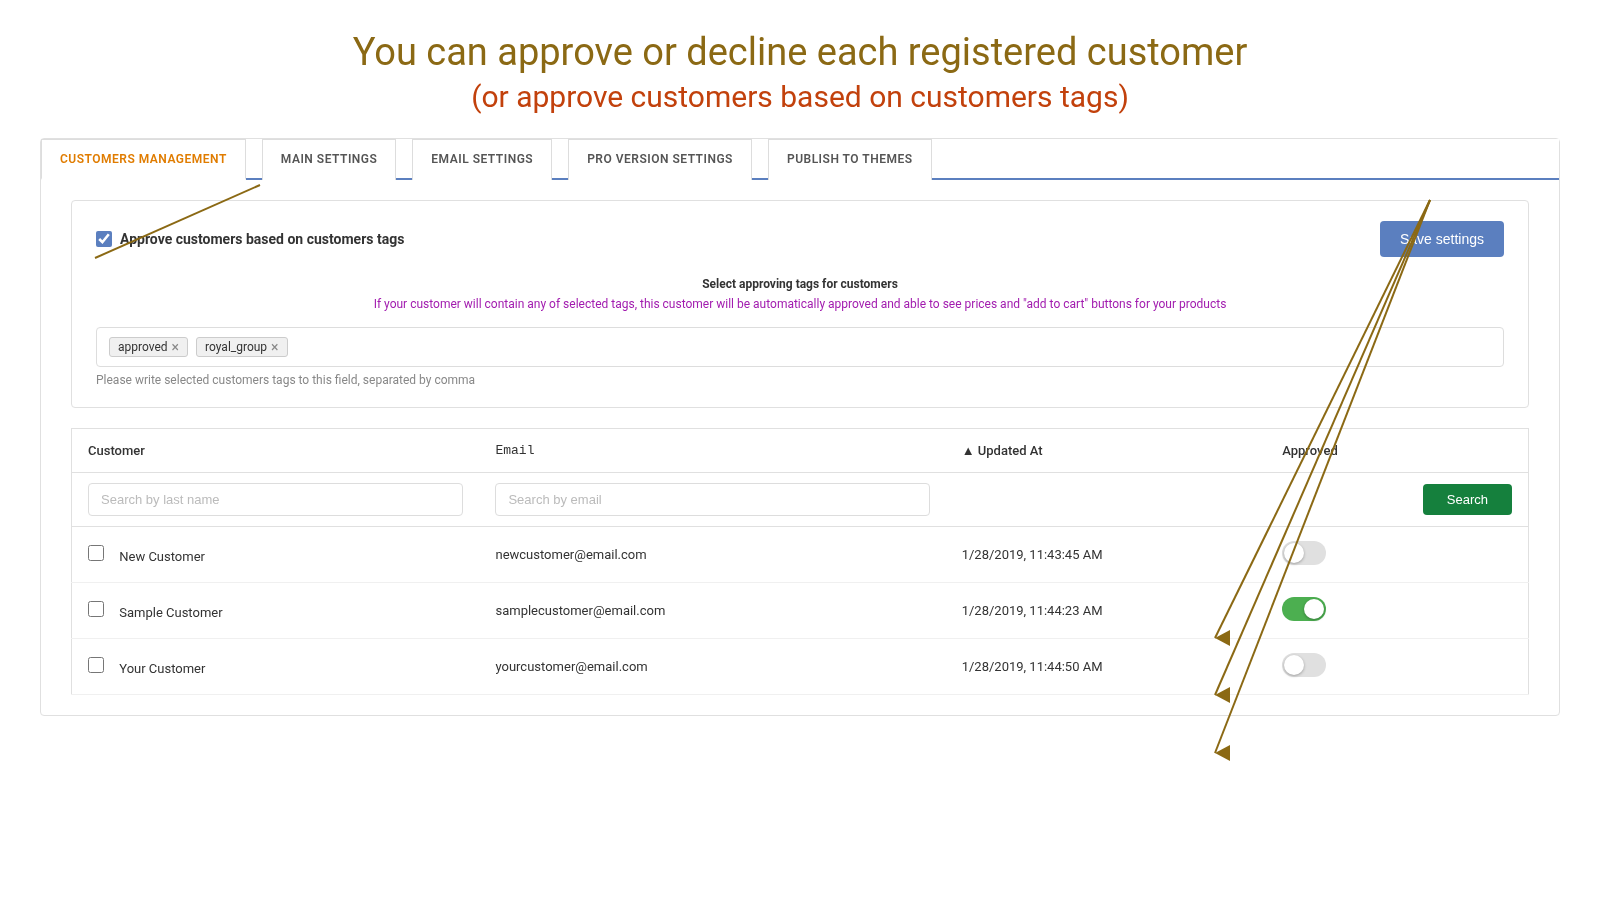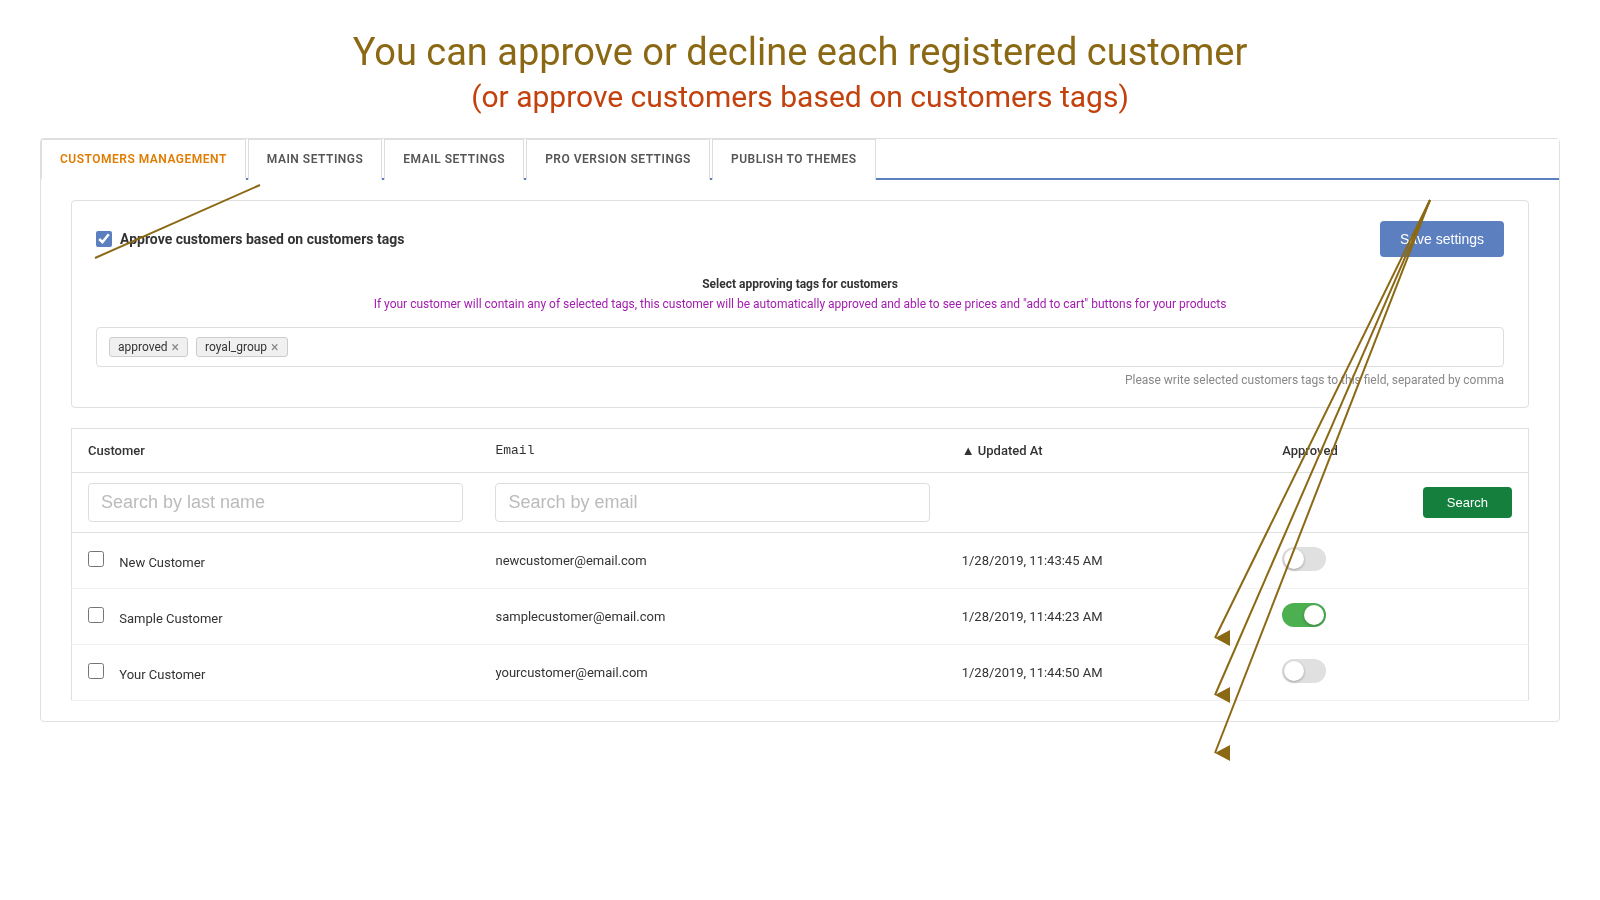--- a/index.html
+++ b/index.html
@@ -46,21 +46,21 @@
       background: #fff;
     }
     .tab-item {
       padding: 12px 18px;
       font-size: 12px;
       font-weight: 600;
       letter-spacing: 0.5px;
       cursor: pointer;
       border: 1px solid #ddd;
       border-bottom: none;
-      margin-right: 2px;
+      margin-right: 16px;
       margin-bottom: -2px;
       color: #555;
       background: #fff;
     }
     .tab-item.active {
       color: #e07c00;
       border-color: #ddd;
       background: #fff;
       border-bottom: 2px solid #fff;
     }
@@ -150,21 +150,20 @@
     .tag .tag-remove {
       color: #888;
       cursor: pointer;
       font-size: 14px;
       line-height: 1;
     }
     .tags-hint {
       font-size: 12px;
       color: #888;
       margin-top: 6px;
-      text-align: right;
     }
 
     
     .customer-table {
       width: 100%;
       border-collapse: collapse;
       border: 1px solid #e0e0e0;
       border-radius: 4px;
     }
     .customer-table th {
@@ -188,21 +187,21 @@
     .search-row td {
       padding: 10px 16px;
       background: #fff;
       border-bottom: 1px solid #e0e0e0;
     }
     .search-input {
       width: 100%;
       padding: 8px 12px;
       border: 1px solid #ddd;
       border-radius: 4px;
-      font-size: 18px;
+      font-size: 13px;
       color: #aaa;
     }
     .search-input::placeholder {
       color: #bbb;
     }
     .search-button {
       background: #15803d;
       color: #fff;
       border: none;
       padding: 8px 24px;

